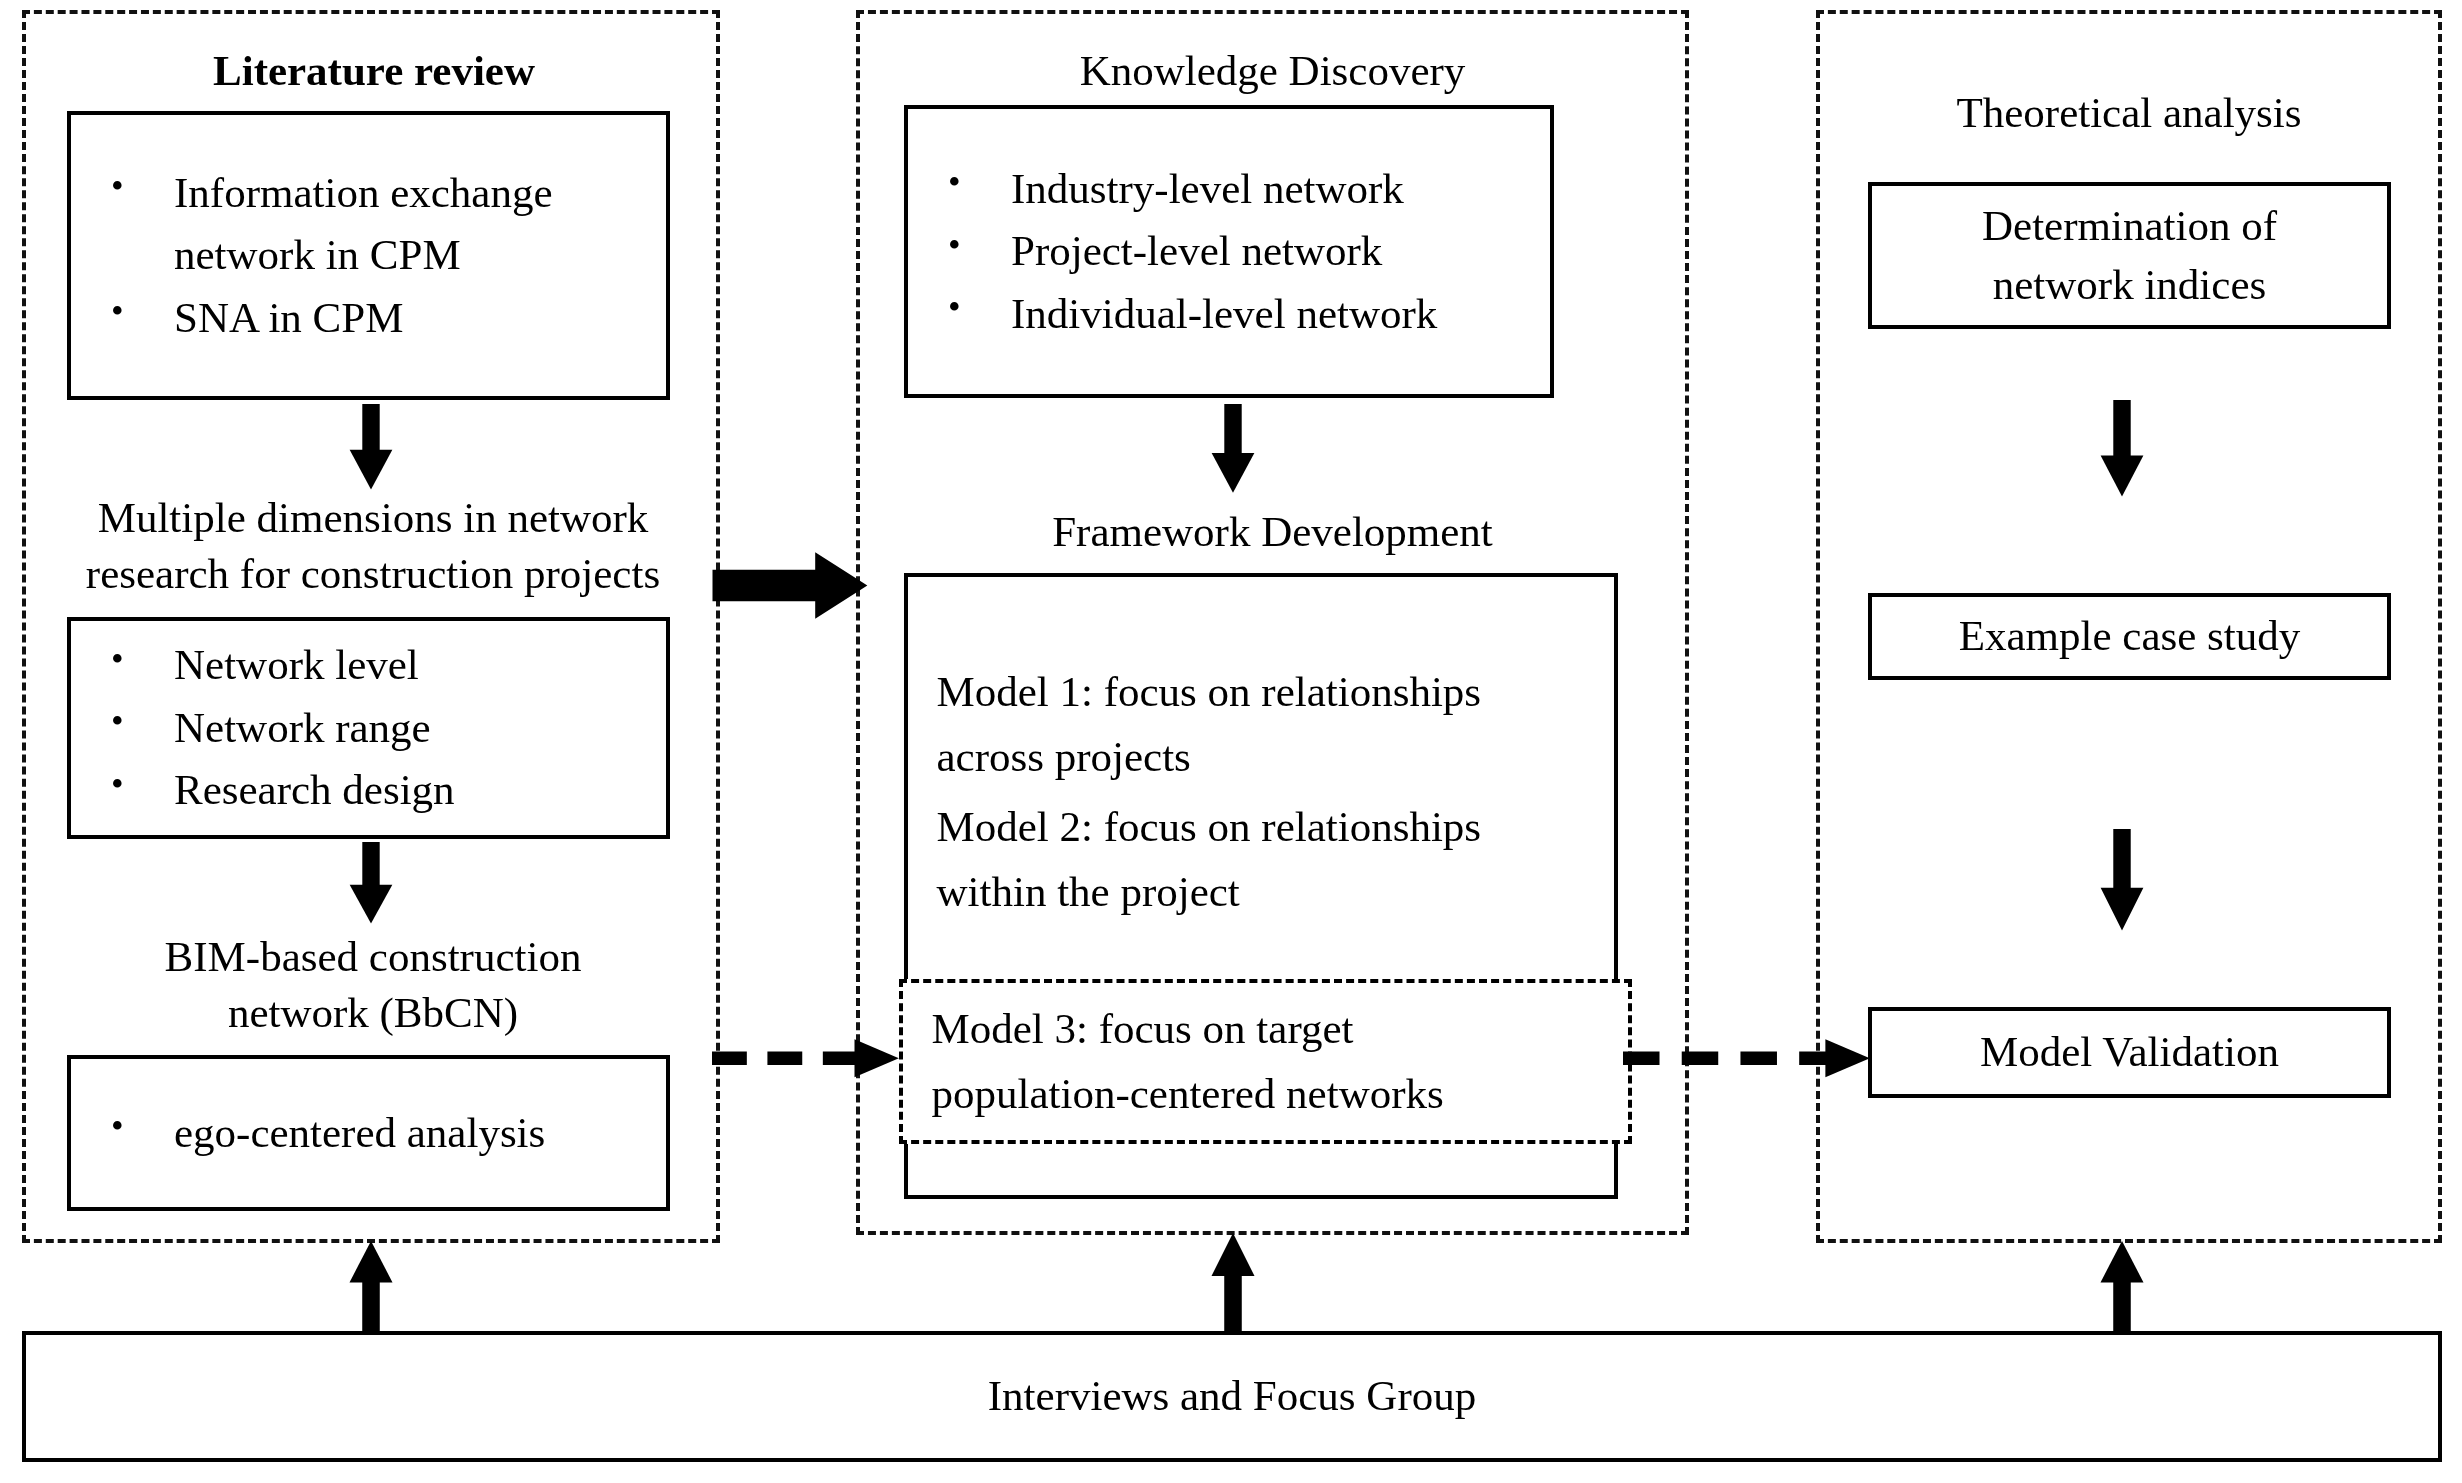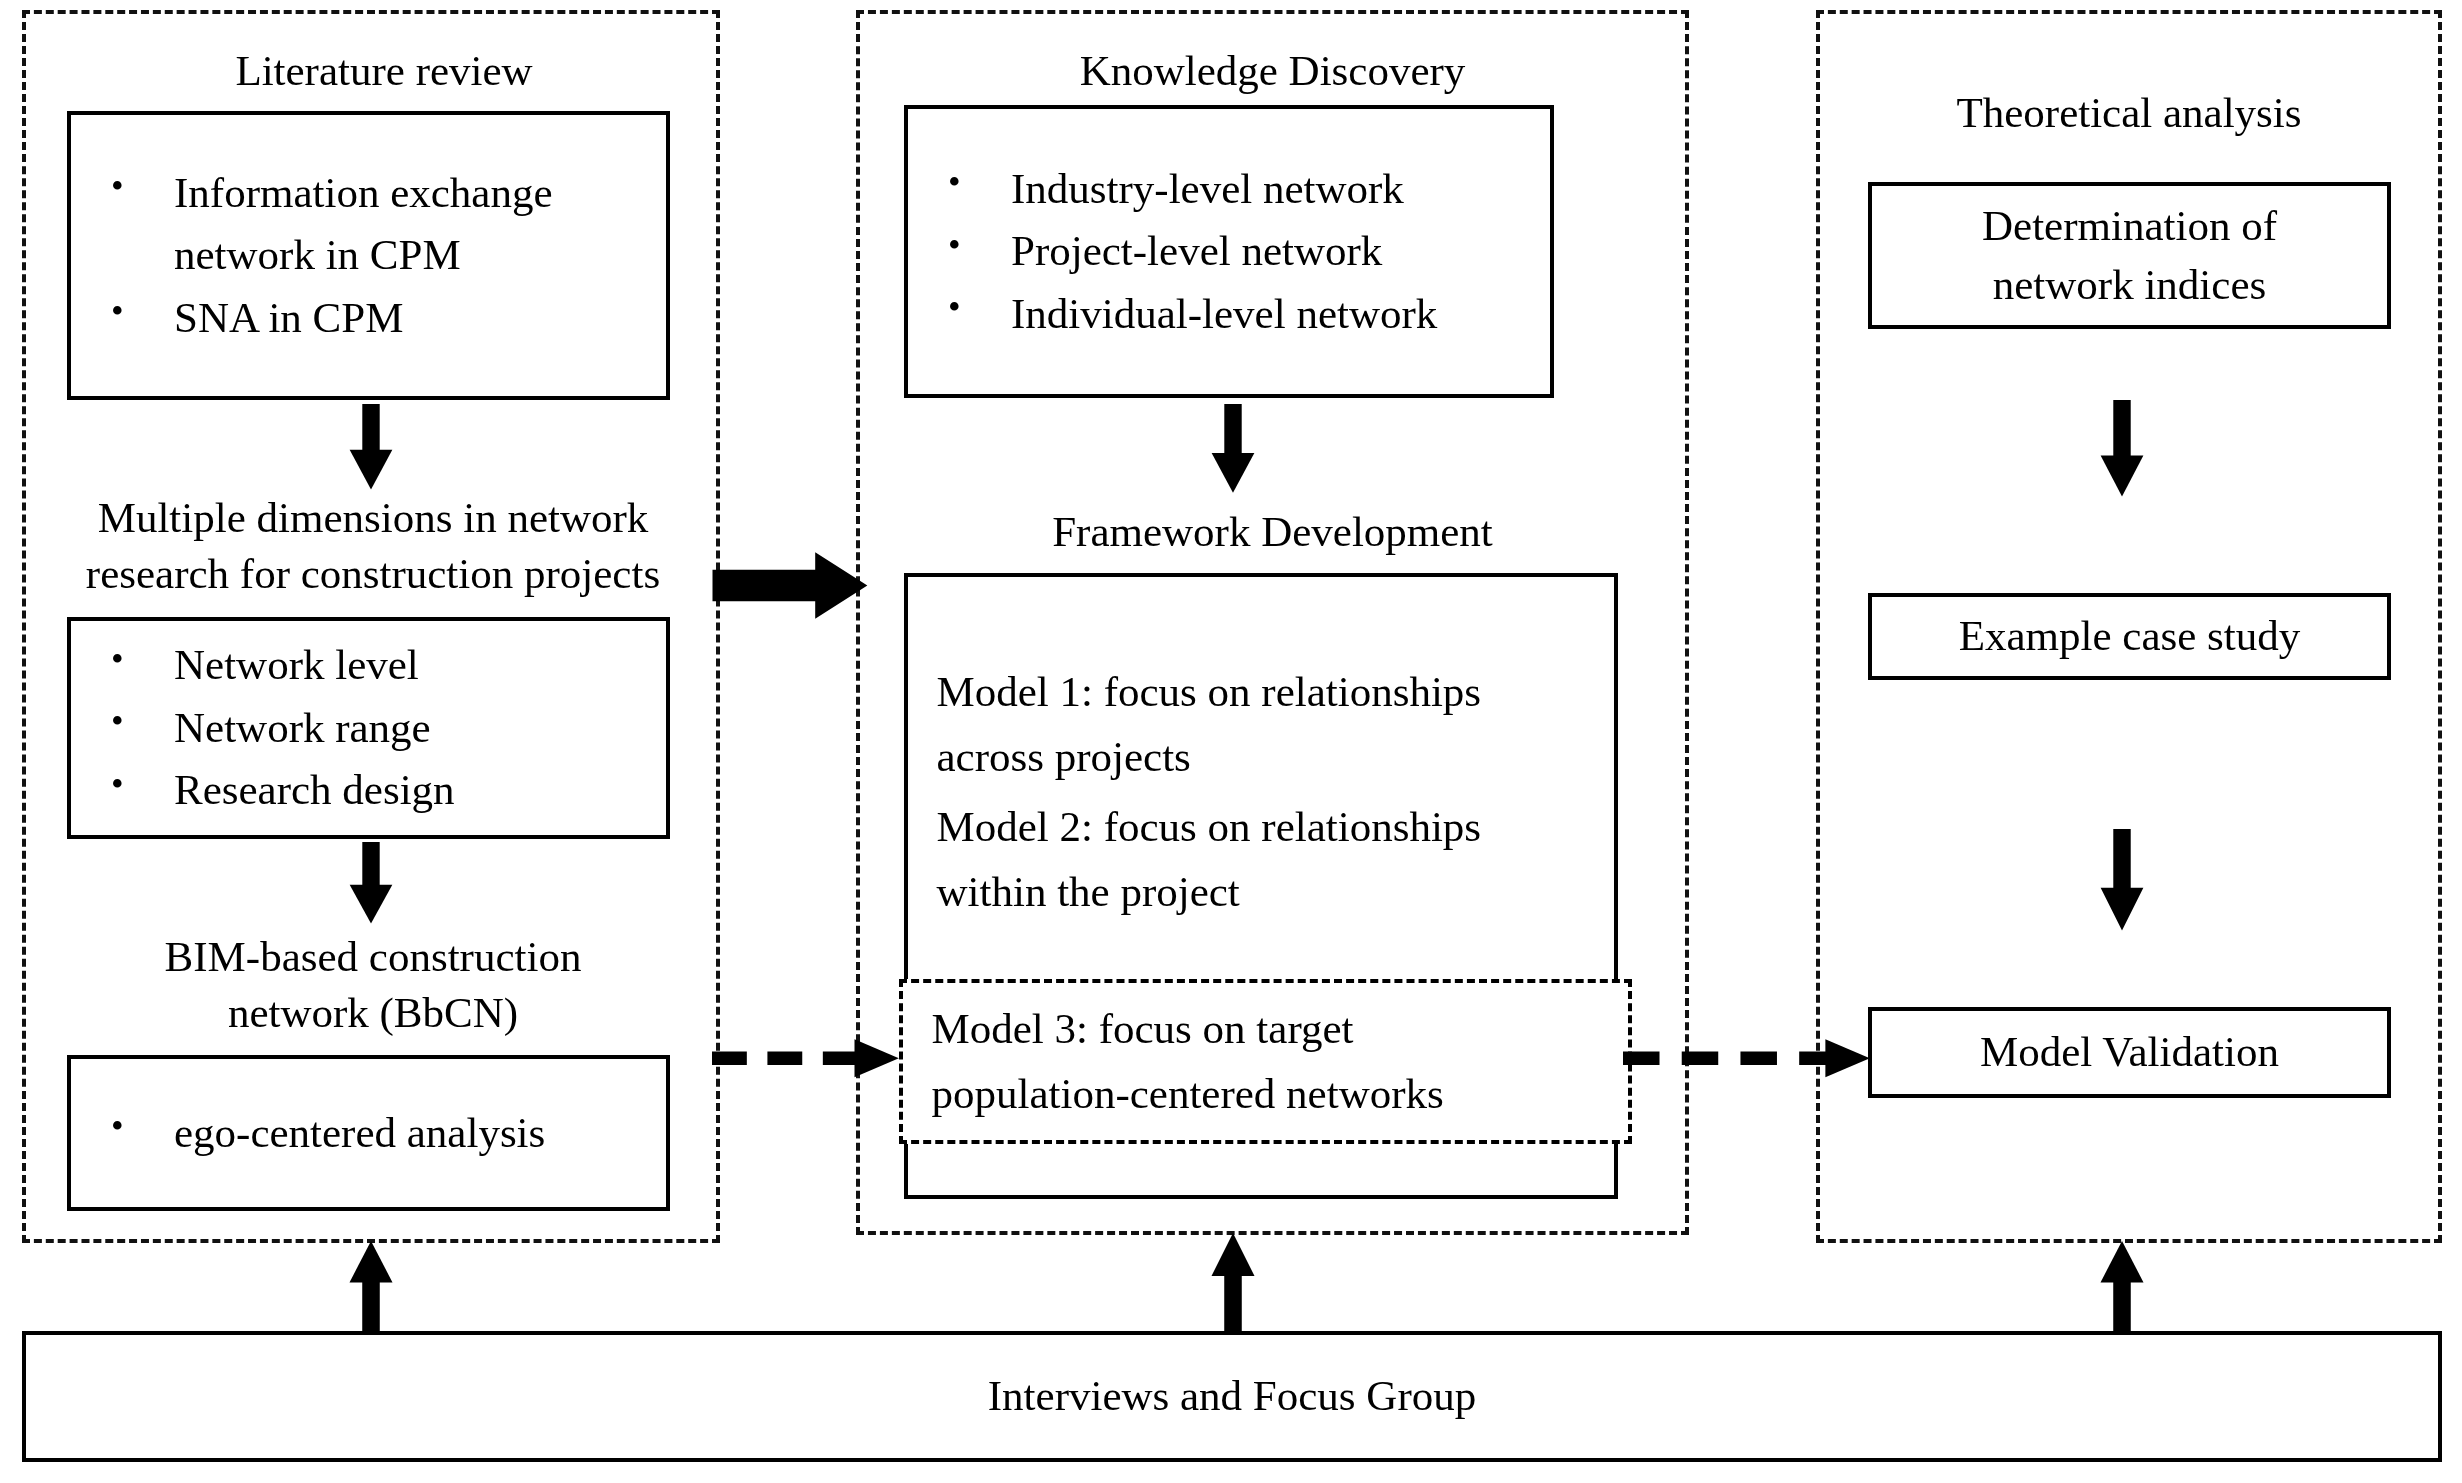--- a/index.html
+++ b/index.html
@@ -113,21 +113,21 @@
   }
   svg { display: block; overflow: visible; }
 </style>
 </head>
 <body>
 
 <div id="canvas" data-name="flowchart-canvas">
 
   <div class="col-dashed" data-name="column-literature-review" style="left:22px; top:9.5px; width:698px; height:1233px;"></div>
 
-  <div class="col-title" data-name="column-title-literature-review" style="left:35px; top:44px; width:698px;">Literature review</div>
+  <div class="col-title" data-name="column-title-literature-review" style="left:25px; top:44px; width:698px;font-weight:bold;">Literature review</div>
 
   <div class="box" data-name="box-literature-topics" style="left:67px; top:111px; width:603px; height:289px;">
     <ul class="bullets" data-name="bullet-list">
       <li data-name="list-item">
         <span data-name="list-item-line1">Information exchange</span>
       </li>
       <li style="list-style:none; padding-left:63px;" data-name="list-item-continuation">
         <span style="position:static;" data-name="list-item-line2">network in CPM</span>
       </li>
       <li data-name="list-item">

